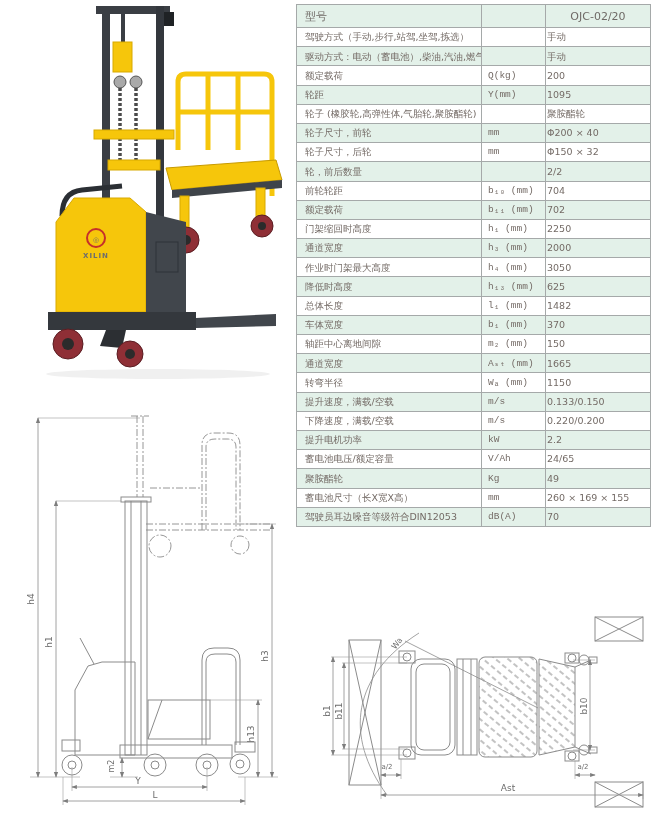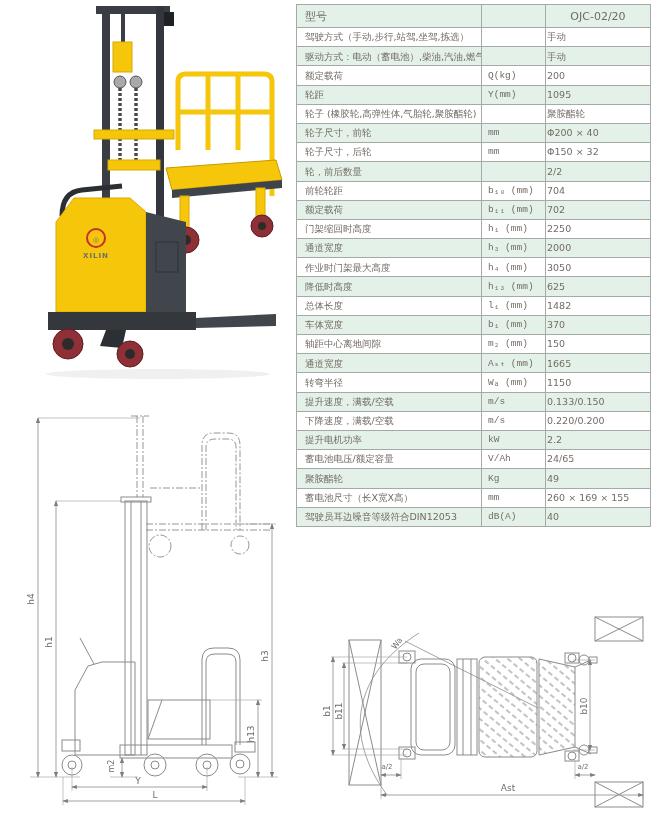--- a/index.html
+++ b/index.html
@@ -218,21 +218,21 @@
           <td class="c-val">49</td>
         </tr>
         <tr>
           <td class="c-name">蓄电池尺寸（长X宽X高）</td>
           <td class="c-sym">mm</td>
           <td class="c-val">260 × 169 × 155</td>
         </tr>
         <tr>
           <td class="c-name">驾驶员耳边噪音等级符合DIN12053</td>
           <td class="c-sym">dB(A)</td>
-          <td class="c-val">40</td>
+          <td class="c-val">70</td>
         </tr>
       </tbody>
   </table>
 
   <svg class="abs" style="left:10px;top:394px" width="285" height="422" viewBox="0 0 285 422">
     <defs>
       <marker id="ar1" viewBox="0 0 8 8" refX="7" refY="4" markerWidth="7" markerHeight="7" orient="auto-start-reverse">
         <path d="M0,1 L8,4 L0,7 z" fill="#7d7d7d"></path>
       </marker>
     </defs>

